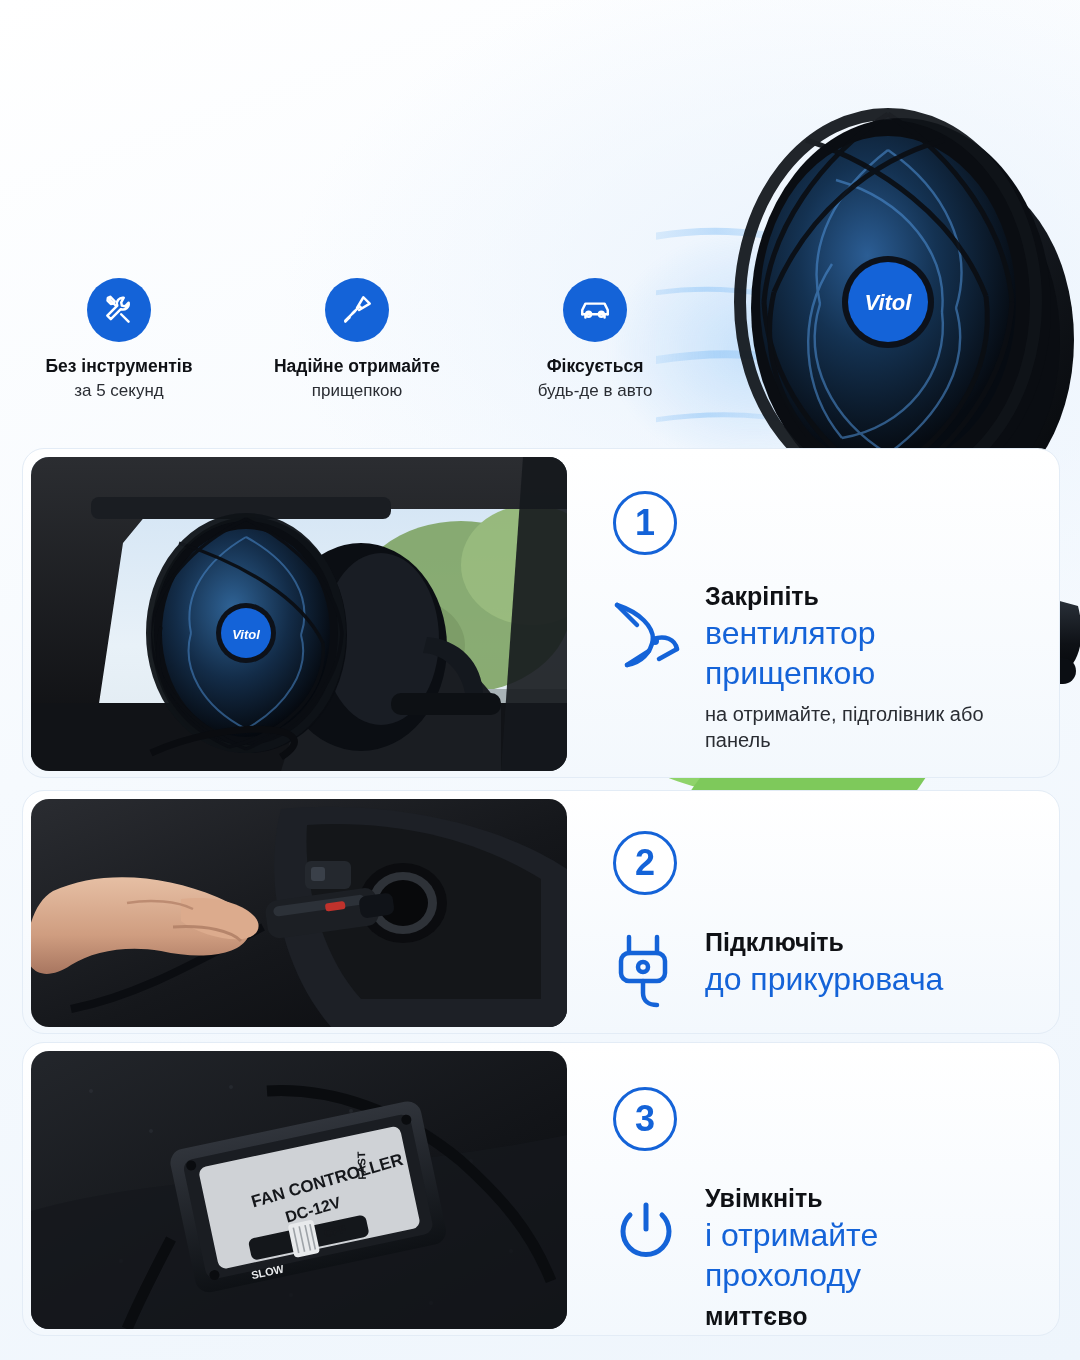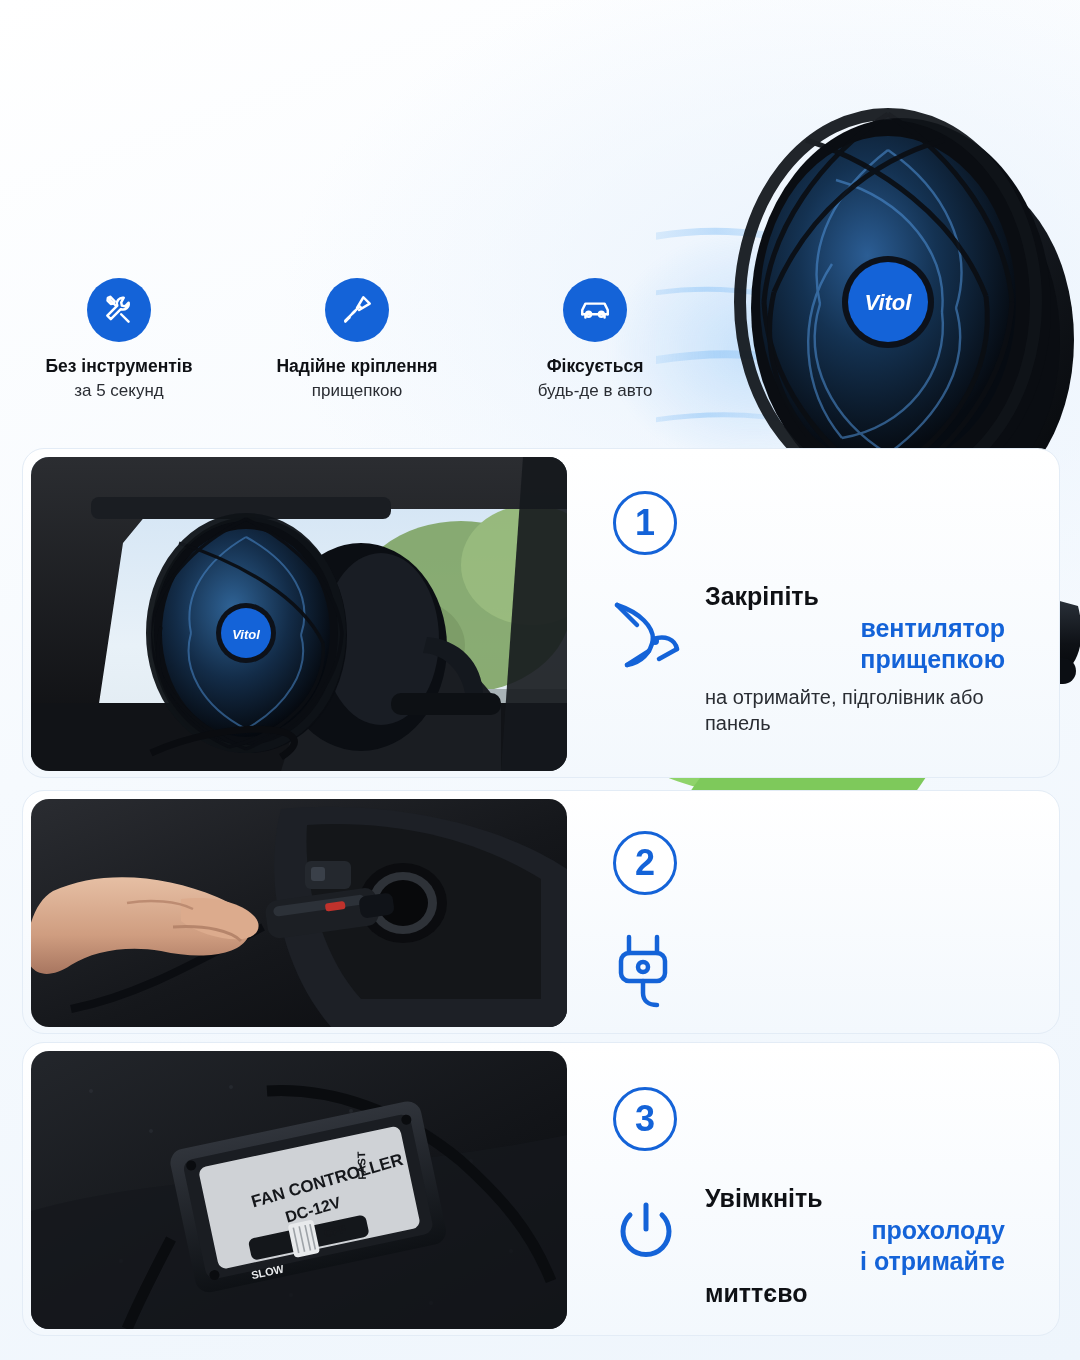--- a/index.html
+++ b/index.html
@@ -141,21 +141,21 @@
 
   .step-text { position: absolute; left: 116px; }
   #step1 .step-text { top: 132px; width: 300px; }
   #step2 .step-text { top: 136px; width: 340px; }
   #step3 .step-text { top: 140px; width: 300px; }
 
   .st-dark {
     font-size: 25px; font-weight: bold; color: #0f1115; line-height: 1.26;
   }
   .st-blue {
-    font-size: 25px; font-weight: bold; color: #1463d8; line-height: 1.26; text-align: right;
+    font-size: 32px; font-weight: normal; color: #1463d8; line-height: 1.26;
   }
   .st-sub {
     font-size: 20px; color: #2a2d33; line-height: 1.3; margin-top: 8px;
   }
 </style>
 </head>
 <body>
 
 <div class="page">
 
@@ -281,21 +281,21 @@
     <div class="feature">
       <div class="feat-circle">
         <svg viewBox="0 0 32 32" fill="none" stroke="#ffffff" stroke-width="2.3" stroke-linecap="round" stroke-linejoin="round">
           <path d="M5 26l9-9"></path>
           <path d="M12 19l6-6"></path>
           <path d="M16 14l6-10 6 6-10 6"></path>
           <path d="M18 12l2 2"></path>
           <path d="M9 23l-4 4"></path>
         </svg>
       </div>
-      <div class="feat-t1">Надійне кріплення</div>
+      <div class="feat-t1">Надійне отримайте</div>
       <div class="feat-t2">прищепкою</div>
     </div>
 
     <div class="feature">
       <div class="feat-circle">
         <svg viewBox="0 0 32 32" fill="none" stroke="#ffffff" stroke-width="2.3" stroke-linecap="round" stroke-linejoin="round">
           <path d="M4 20v-4l3-6h18l3 6v4"></path>
           <path d="M4 20h24"></path>
           <path d="M7 20v3"></path>
           <path d="M25 20v3"></path>
@@ -449,20 +449,24 @@
       <div class="num-badge">2</div>
       <div class="step-icon">
         <svg viewBox="0 0 70 80" fill="none" stroke="#1463d8" stroke-width="4.5" stroke-linecap="round" stroke-linejoin="round">
           <path d="M18 6 V 22"></path>
           <path d="M46 6 V 22"></path>
           <rect x="10" y="22" width="44" height="28" rx="8"></rect>
           <circle cx="32" cy="36" r="5"></circle>
           <path d="M32 50 V 62 C 32 70, 38 74, 46 74"></path>
         </svg>
       </div>
+      <div class="step-text">
+        <div class="st-dark">Підключіть</div>
+        <div class="st-blue">до прикурювача</div>
+      </div>
     </div>
   </div>
 
   <div class="step" id="step3">
     <div class="photo">
       <svg class="ph-inner" viewBox="0 0 536 278" preserveAspectRatio="xMidYMid slice">
         <defs>
           <linearGradient id="p3bg" x1="0" y1="0" x2="1" y2="1">
             <stop offset="0%" stop-color="#23262b"></stop>
             <stop offset="60%" stop-color="#121418"></stop>
@@ -519,20 +523,20 @@
     <div class="step-body">
       <div class="num-badge">3</div>
       <div class="step-icon">
         <svg viewBox="0 0 66 76" fill="none" stroke="#1463d8" stroke-width="5" stroke-linecap="round" stroke-linejoin="round">
           <path d="M33 10 V 34"></path>
           <path d="M17 20 A 23 23 0 1 0 49 20"></path>
         </svg>
       </div>
       <div class="step-text">
         <div class="st-dark">Увімкніть</div>
+        <div class="st-blue">і отримайте</div>
         <div class="st-blue">прохолоду</div>
-        <div class="st-blue">і отримайте</div>
-        <div class="st-dark" style="">миттєво</div>
+        <div class="st-dark" style="margin-top:6px;">миттєво</div>
       </div>
     </div>
   </div>
 
 </div>
 
 </body></html>

